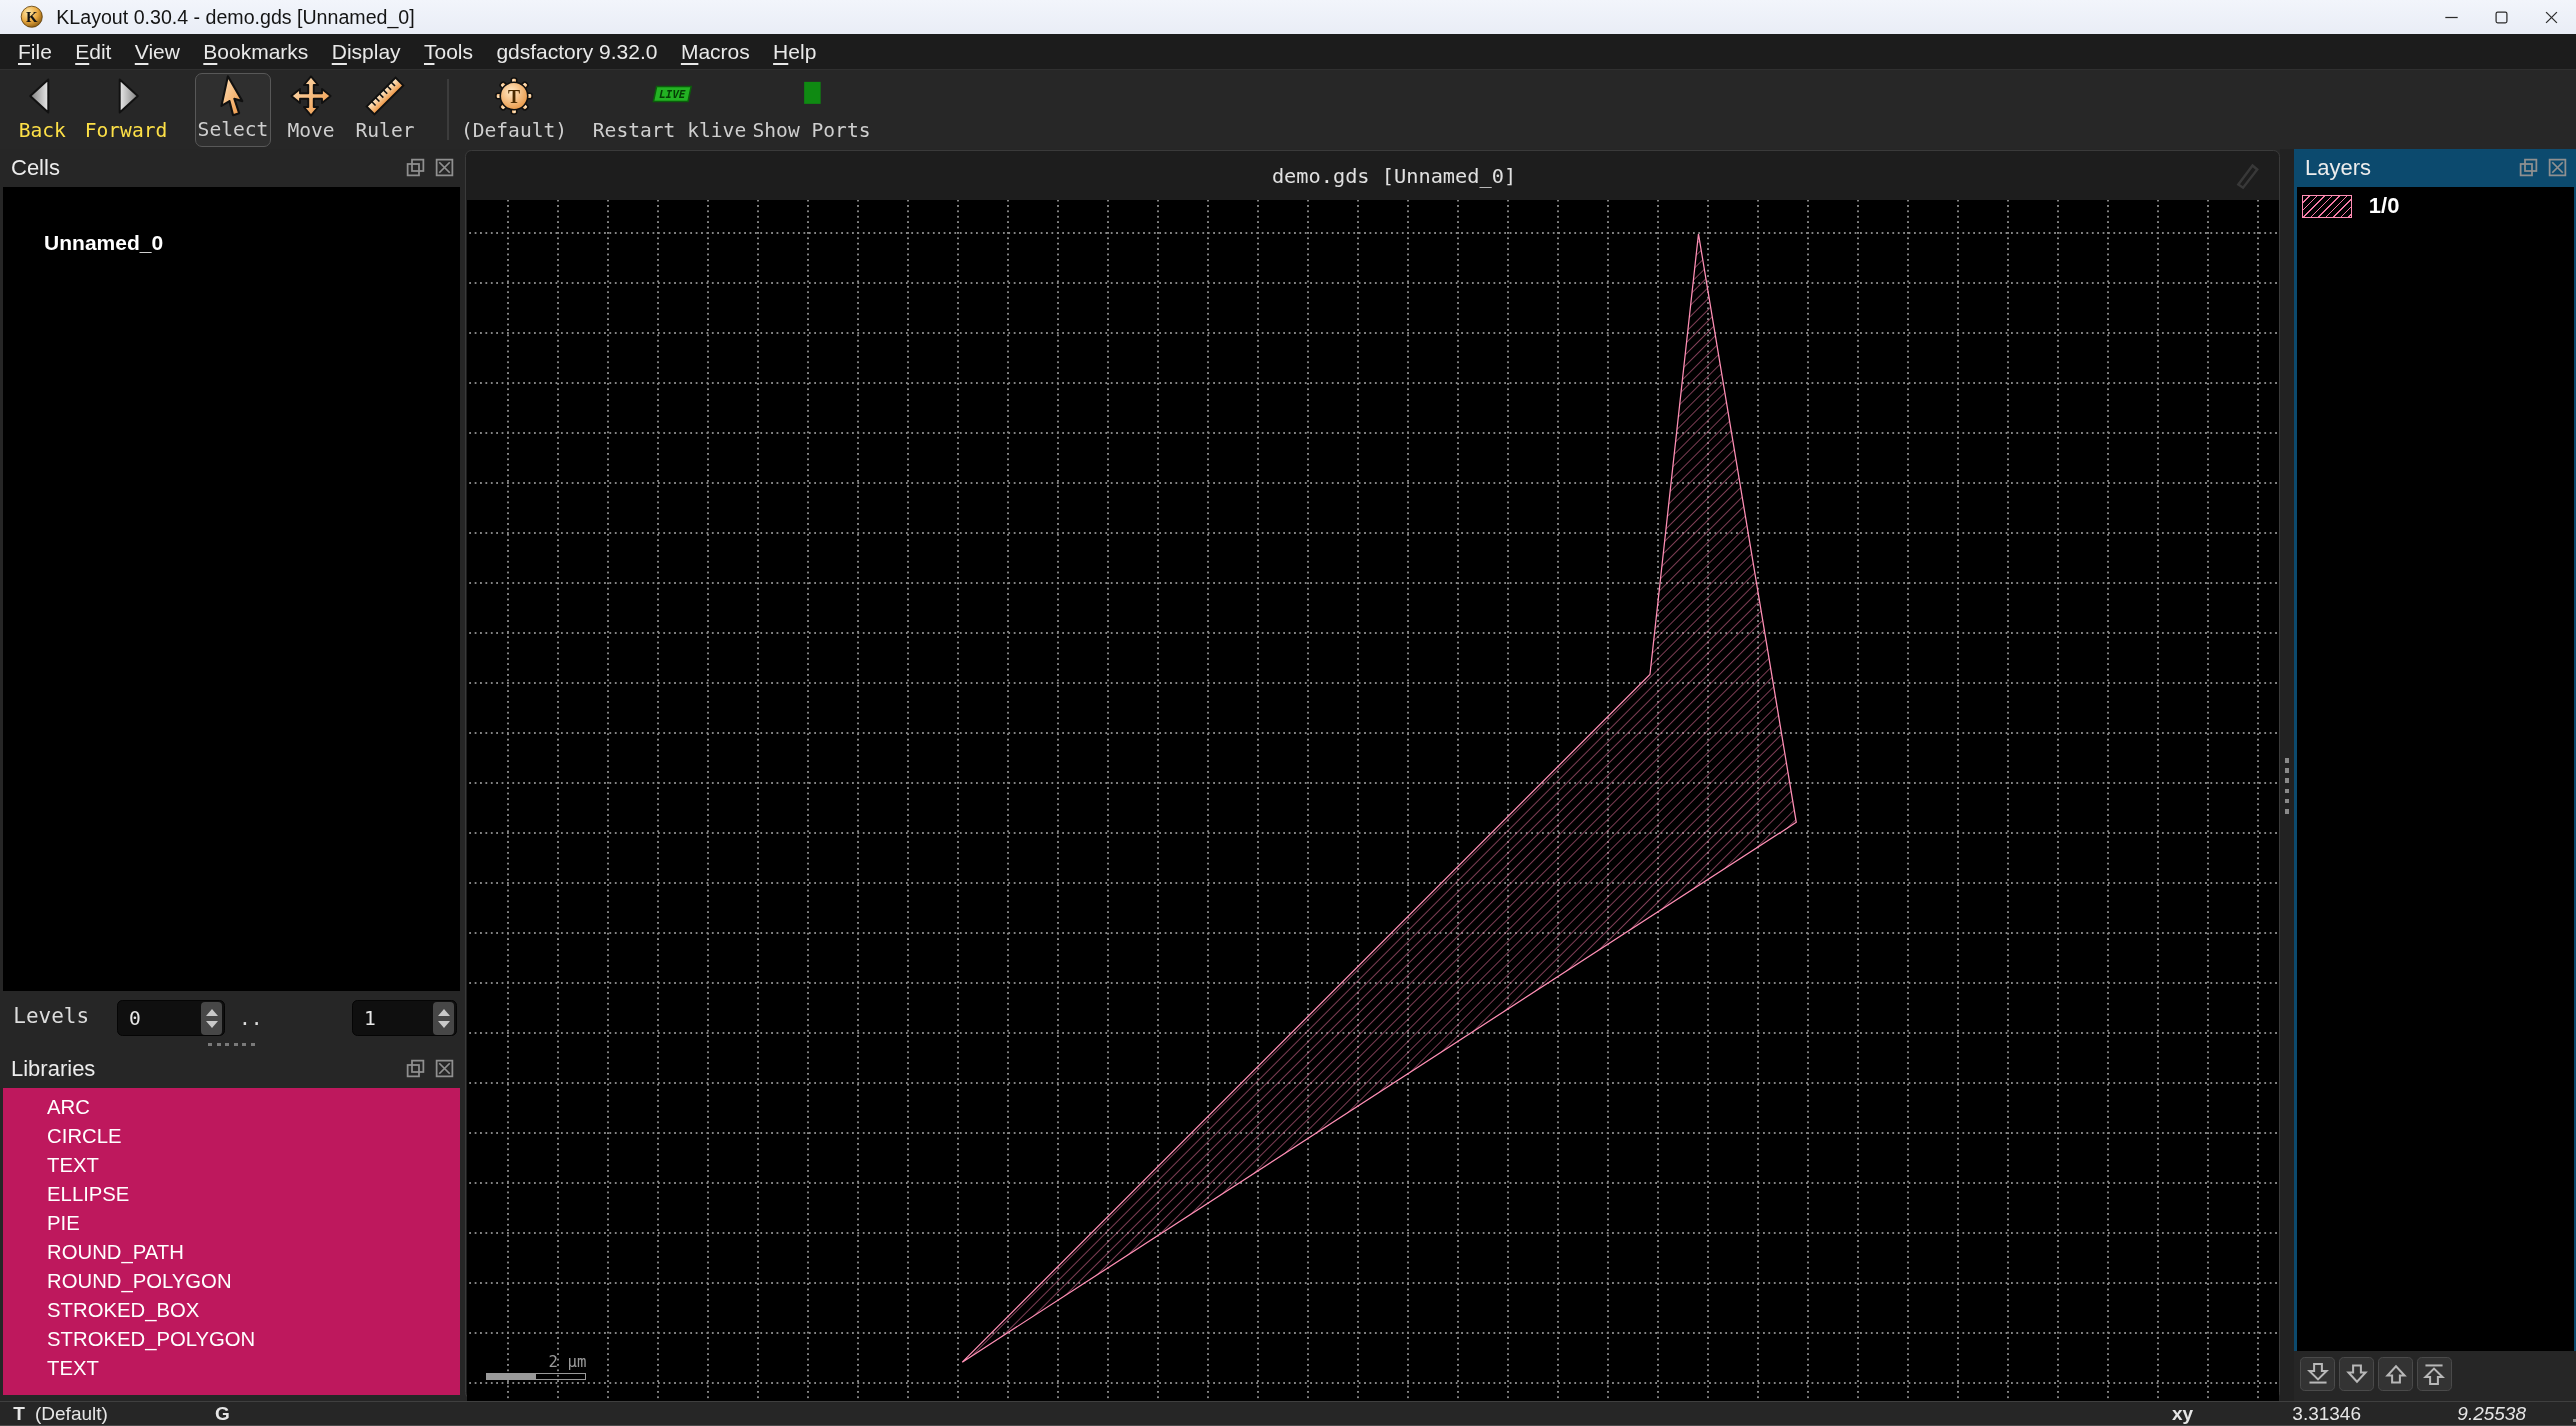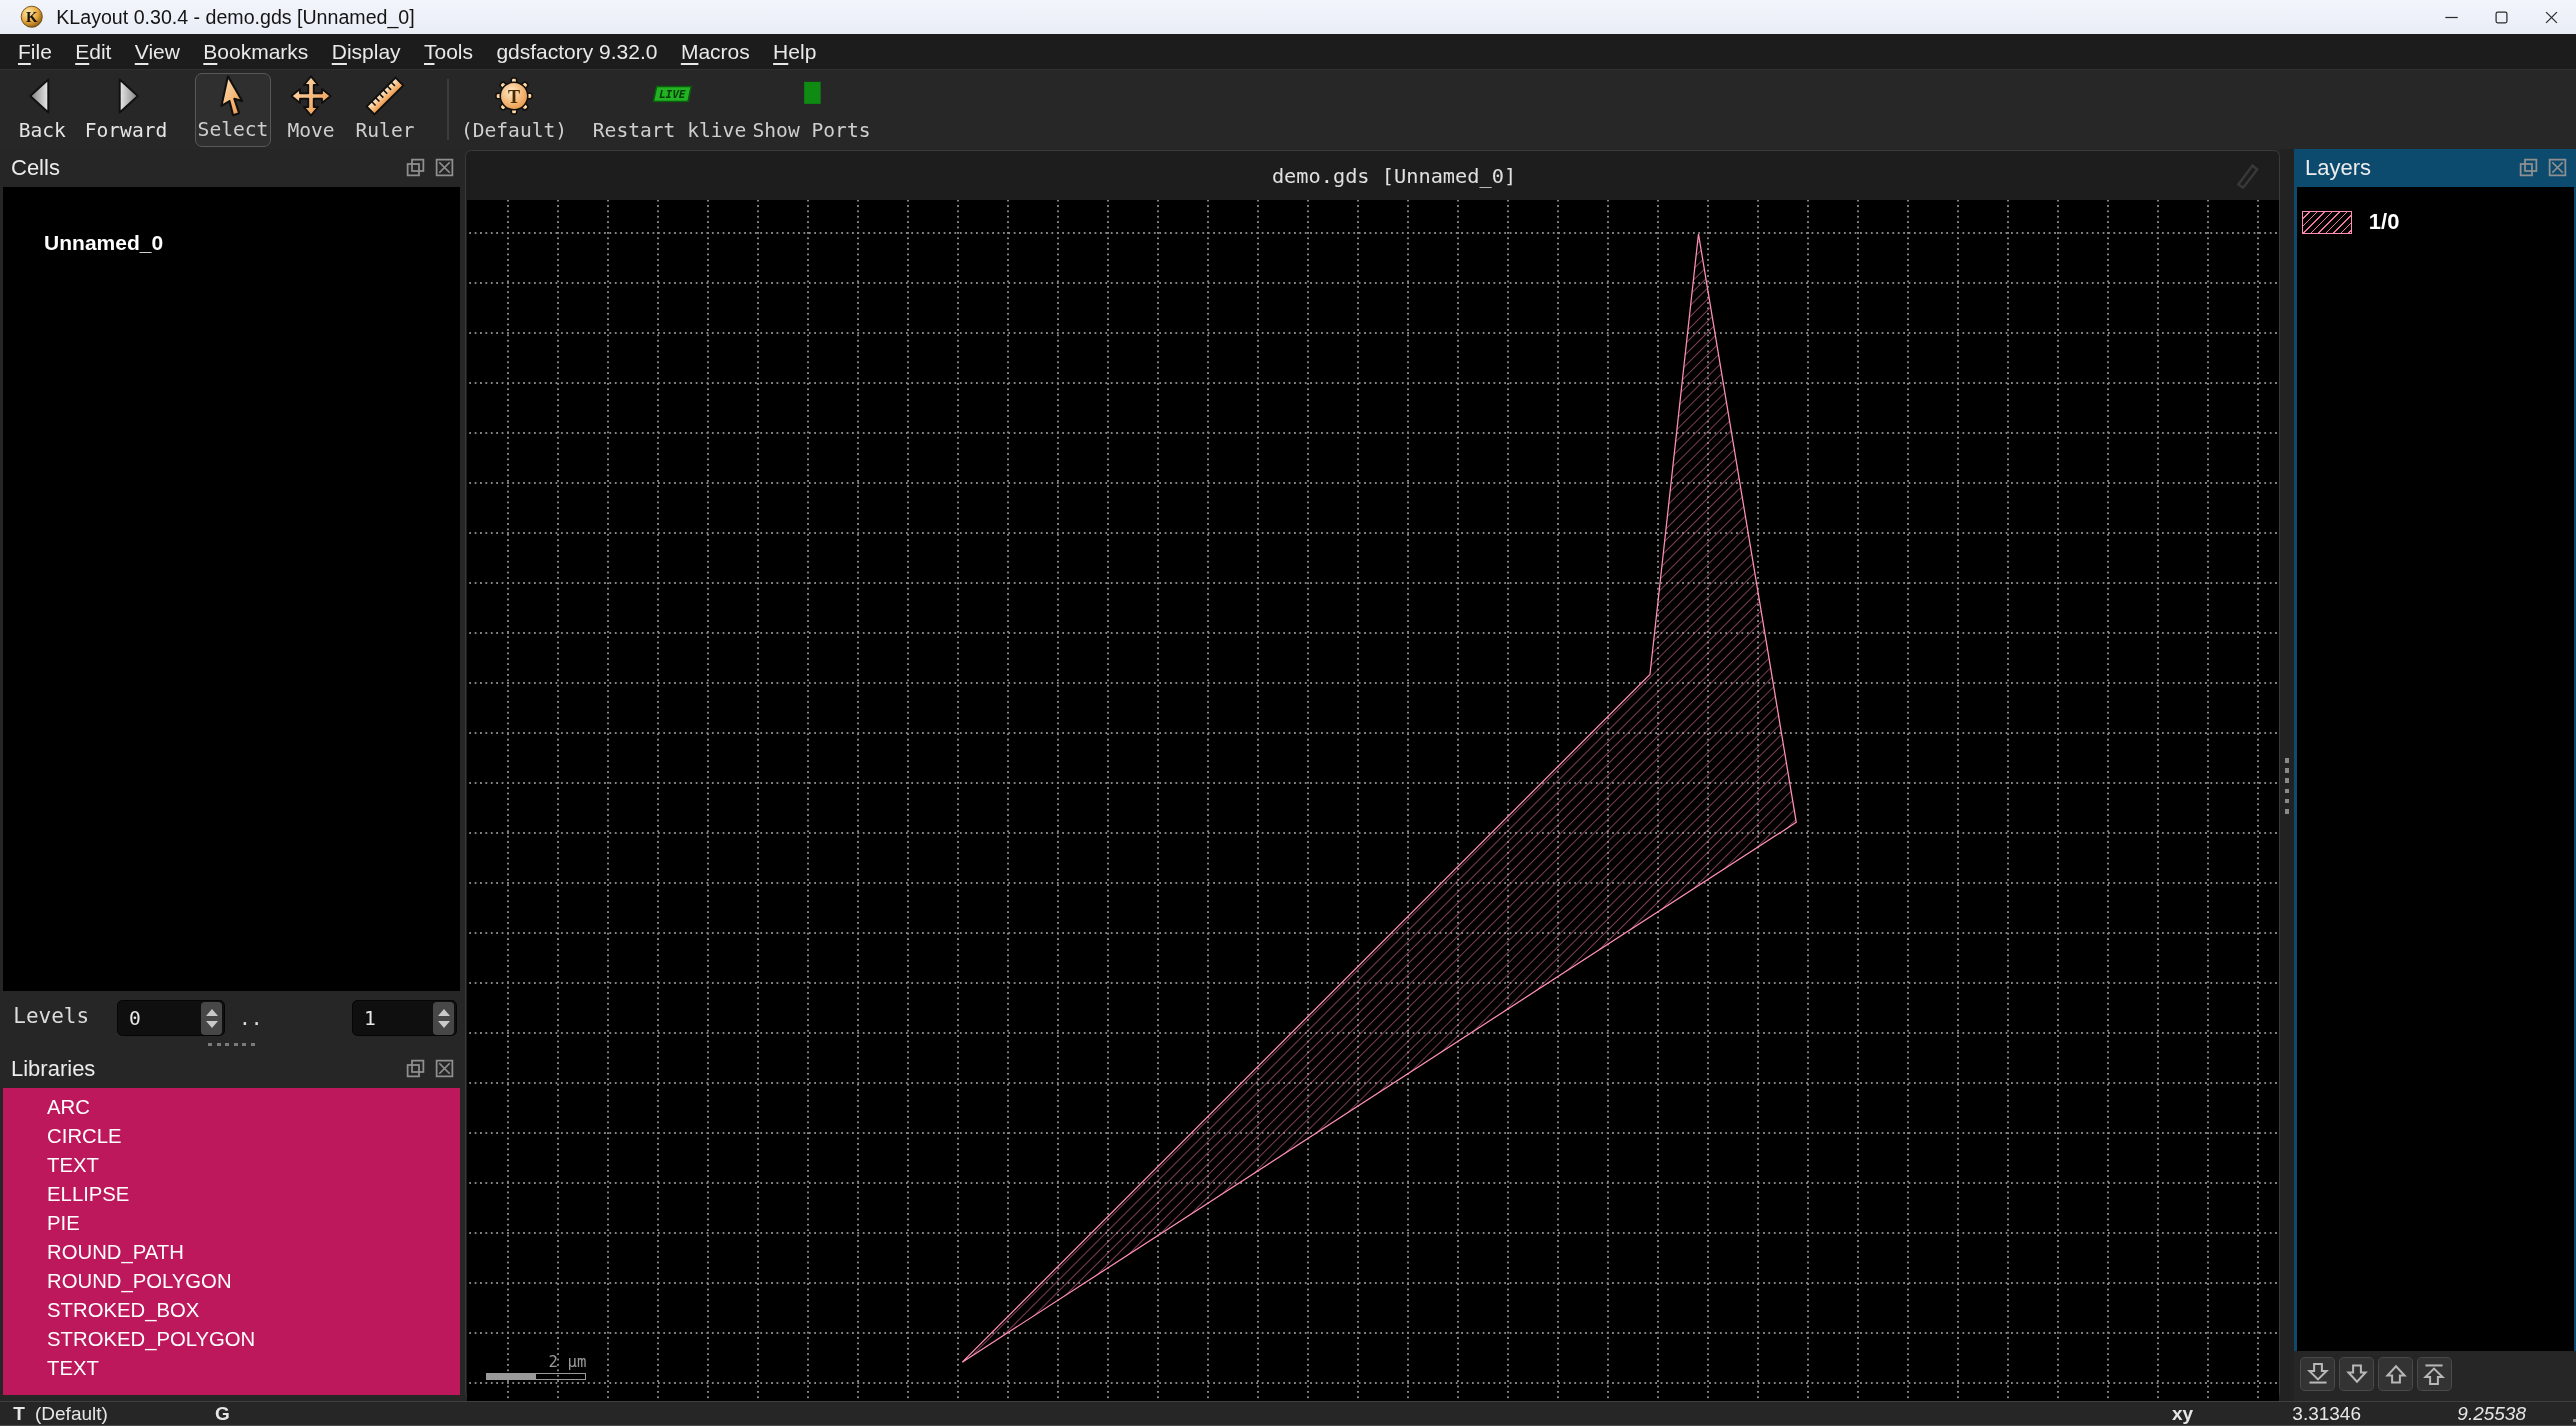--- a/index.html
+++ b/index.html
@@ -20,21 +20,21 @@
   .menubar { position:absolute; left:0; top:34px; width:2576px; height:35px; background:#1c1c1c;
     display:flex; align-items:center; padding-left:6.3px; }
   .menu-item { color:#e9e9e9; font-size:21px; padding:0 11.7px; height:35px; line-height:35px; cursor:default; }
   .menu-item .mn { text-decoration:underline; text-underline-offset:3.9px; }
 
   
   .toolbar { position:absolute; left:0; top:69px; width:2576px; height:80px; background:#272727; border-top:0.8px solid #303030; }
   .tbtn { position:absolute; top:3.1px; height:74px; display:flex; flex-direction:column; align-items:center; justify-content:flex-end; padding-bottom:4.7px; }
   .tbtn .ticon { height:47px; display:flex; align-items:center; justify-content:center; }
   .tbtn .tlabel { font-family:"DejaVu Sans Mono", monospace; font-size:19.6px; color:#cfcfcf; white-space:nowrap; }
-  .tbtn.disabled .tlabel { color:#e5e5e5; }
+  .tbtn.disabled .tlabel { color:#fde047; }
   .tbtn.active { background:#2f2f2f; border:1.6px solid #585858; border-radius:7px; }
   .tool-sep { position:absolute; left:447px; top:9.4px; width:1.6px; height:61px; background:#3c3c3c; }
   .drop-arrow { position:absolute; top:100px; width:0; height:0; border-left:7px solid transparent; border-right:7px solid transparent; border-top:8.6px solid #9a9a9a; }
 
   
   .left-panel { position:absolute; left:0; top:149px; width:463px; height:1253px; background:#262626; }
   .panel-header { position:relative; height:38px; display:flex; align-items:center; padding-left:11px; }
   .panel-header .ph-title { color:#ececec; font-size:22px; }
   .ph-icons { position:absolute; right:7.8px; top:7.8px; display:flex; gap:7.8px; }
   .ph-icons svg { width:21px; height:21px; }
@@ -76,21 +76,21 @@
   .scalebar-label { position:absolute; left:19.6px; top:1152px; width:100px; text-align:right; color:#9a9a9a; font-size:15.7px; }
 
   
   .vsplitter { position:absolute; left:2280px; top:149px; width:14px; height:1253px; background:#222; }
   .vsplit-grip { position:absolute; left:4.7px; top:609px; display:flex; flex-direction:column; gap:5.5px; }
   .vsplit-grip i { width:4.7px; height:4.7px; background:#8a8a8a; display:block; }
 
   
   .right-panel { position:absolute; left:2294px; top:149px; width:282px; height:1253px; background:#0c4a6e; }
   .layers-list { position:absolute; left:3.1px; right:1.6px; top:38px; height:1164px; background:#000; padding-top:6.3px; }
-  .layer-row { display:flex; align-items:center; gap:17px; padding-left:4.7px;margin-top:16px; }
+  .layer-row { display:flex; align-items:center; gap:17px; padding-left:4.7px; }
   .layer-swatch { width:50px; height:23.5px; border:1.6px solid #ff8fb5;
     background-image:repeating-linear-gradient(135deg, transparent 0 4.2px, #f478a4 4.2px 5.3px); background-color:#000; }
   .layer-name { color:#fff; font-size:22px; font-weight:bold; }
   .layers-buttons { position:absolute; left:0; top:1202px; width:282px; height:51px; background:#262626; display:flex; gap:3.9px; padding:6.3px 0 0 6.3px; }
   .lyr-btn { width:35px; height:34px; background:#333; border:0.8px solid #4a4a4a; border-radius:4.7px; display:flex; align-items:center; justify-content:center; }
   .lyr-btn svg { stroke:#b8b8b8; fill:none; stroke-width:2.6; }
 
   
   .statusbar { position:absolute; left:0; top:1401px; width:2576px; height:25px; background:#262626; border-top:0.8px solid #3f3f3f; }
   .statusbar .sb-item { position:absolute; top:0; height:25px; line-height:23.5px; color:#e6e6e6; font-size:19px; }

